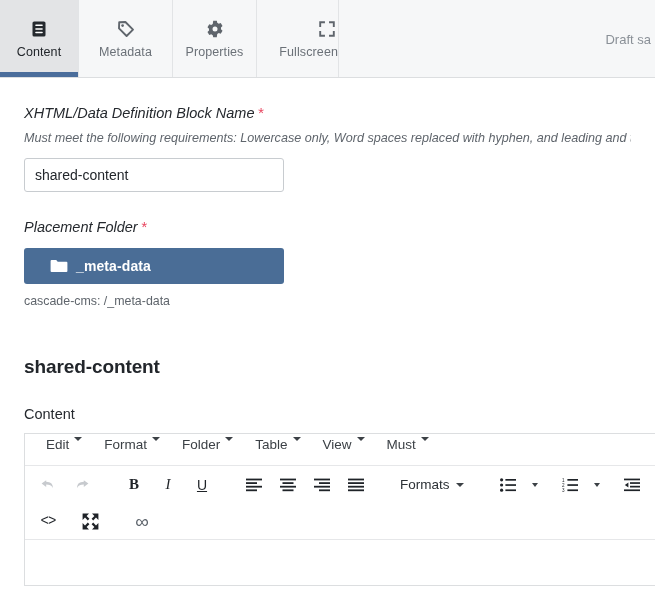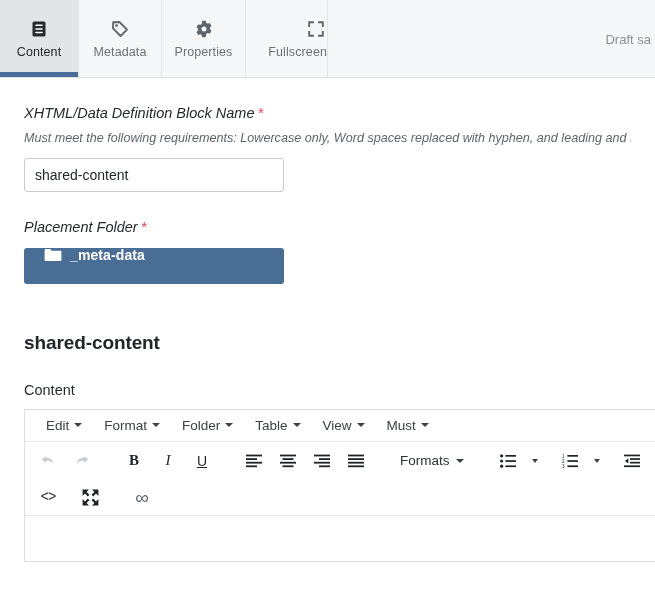--- a/index.html
+++ b/index.html
@@ -29,21 +29,21 @@
     display: flex;
     flex-direction: column;
     align-items: center;
     justify-content: center;
     gap: 6px;
     border-right: 1px solid #e2e4e6;
     background: #f6f7f8;
     cursor: pointer;
     user-select: none;
   }
-  .tab.w83 { width: 83px; }
+  .tab.w83 { width: 94px; }
   .tab.w84 { width: 84px; }
   .tab.w82 { width: 82px; align-items: flex-end; }
   .tab.active { background: #e3e4e6; }
   .tab.active::after {
     content: "";
     position: absolute;
     left: 0; right: 0; bottom: 0;
     height: 5px;
     background: #4a6d9b;
   }
@@ -111,22 +111,22 @@
   }
 
   
   .chip {
     margin-top: 11px;
     width: 260px;
     height: 36px;
     background: #4a6d96;
     border-radius: 3px;
     display: flex;
-    align-items: flex-start;
-    padding: 0 0 0 20px;
+    align-items: center;
+    padding: 0 0 0 26px;
     cursor: pointer;
   }
   .chip-icon { width: 18px; height: 15px; margin-right: 8px; display:flex; align-items:center; }
   .chip-label {
     color: #ffffff;
     font-size: 14px;
     font-weight: bold;
     line-height: 1;
     letter-spacing: .1px;
   }
@@ -161,21 +161,20 @@
   .menubar {
     display: flex;
     align-items: center;
     height: 32px;
     padding-left: 10px;
     border-bottom: 1px solid #e6e7e9;
     background: #fff;
   }
   .menu-item {
     display: flex;
-    align-items: center;
     gap: 5px;
     padding: 0 11px;
     height: 24px;
     font-size: 13.5px;
     color: #3c4146;
     cursor: pointer;
     border-radius: 2px;
   }
   .caret {
     width: 0; height: 0;
@@ -306,20 +305,21 @@
     </div>
 
     <div class="chip">
       <span class="chip-icon">
         <svg width="18" height="14" viewBox="0 0 18 14" fill="none">
           <path d="M0.6 2.0a1 1 0 0 1 1-1h4.6l1.5 1.7h8.7a1 1 0 0 1 1 1v8.3a1 1 0 0 1-1 1H1.6a1 1 0 0 1-1-1V2.0z" fill="#ffffff"></path>
         </svg>
       </span>
       <span class="chip-label">_meta-data</span>
     </div>
+    <div class="chip-path">cascade-cms: /_meta-data</div>
 
     
     <div class="section-title">shared-content</div>
 
     <div class="content-label">Content</div>
 
     
     <div class="editor">
 
       <div class="menubar">

